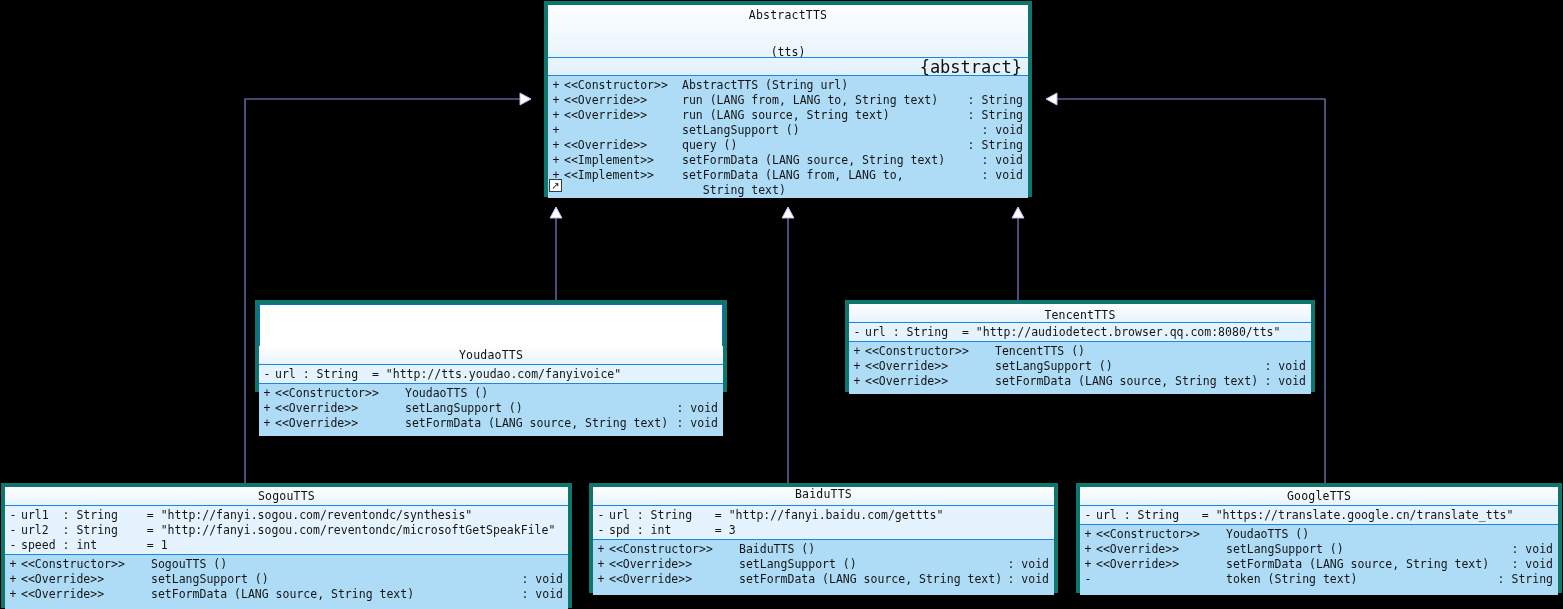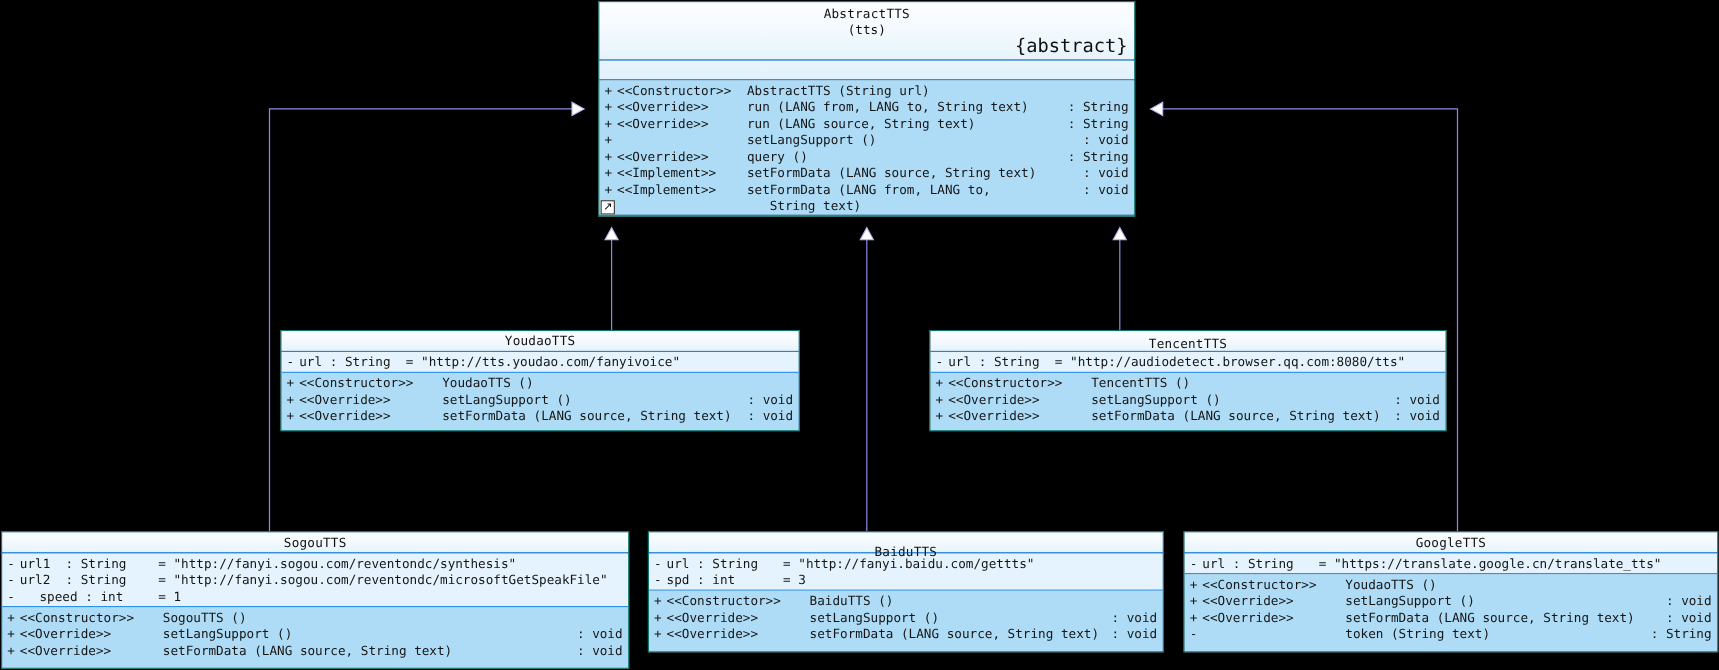--- a/index.html
+++ b/index.html
@@ -28,42 +28,43 @@
     left: 0; top: 0;
     width: 1563px;
     height: 609px;
     pointer-events: none;
   }
 
   
   .uml-class {
     position: absolute;
     box-sizing: border-box;
-    border: 1px solid #0f766e;
-    background: #a3a3a3;
+    border: 4px solid #0f766e;
+    background: #ffffff;
     box-shadow: 0 0 0 1px #0a6fd0 inset;
   }
 
   .uml-header {
     position: relative;
     box-sizing: border-box;
     border-bottom: 1px solid #1a87e8;
     background: linear-gradient(to bottom, #fdfeff 0%, #f2f9fe 55%, #e6f3fc 100%);
     text-align: center;
     color: #101010;
     padding: 3px 0 2px 0;
   }
   .uml-name {
     font-size: 11.5px;
     line-height: 15px;
     letter-spacing: .2px;
   }
   .uml-pkg {
     font-size: 11.5px;
     line-height: 15px;
+    margin-top: 22px;
   }
   .uml-stereo {
     font-size: 17px;
     line-height: 15px;
     text-align: right;
     padding-right: 6px;
   }
 
   .uml-blank {
     box-sizing: border-box;
@@ -176,21 +177,21 @@
         <div class="row"><span class="vis">+</span><span class="stereo" style="min-width: 118px;"></span><span class="sig">setLangSupport ()</span><span class="ret">: void</span></div>
         <div class="row"><span class="vis">+</span><span class="stereo" style="min-width: 118px;">&lt;&lt;Override&gt;&gt;</span><span class="sig">query ()</span><span class="ret">: String</span></div>
         <div class="row"><span class="vis">+</span><span class="stereo" style="min-width: 118px;">&lt;&lt;Implement&gt;&gt;</span><span class="sig">setFormData (LANG source, String text)</span><span class="ret">: void</span></div>
         <div class="row"><span class="vis">+</span><span class="stereo" style="min-width: 118px;">&lt;&lt;Implement&gt;&gt;</span><span class="sig">setFormData (LANG from, LANG to,</span><span class="ret">: void</span></div>
         <div class="row cont"><span class="vis"></span><span class="stereo" style="min-width: 118px;"></span><span class="sig">   String text)</span><span class="ret"></span></div>
       </div>
     <div class="expand-icon" style="left:1px; bottom:1px;">↗</div>
   </div>
 
   <div class="uml-class" style="left:255px; top:300px; width:472px; height:92px;">
-    <div class="uml-header" style="height:19px; padding-top:2px;">
+    <div class="uml-header" style="height:19px; padding-top:2px;margin-top:42px;">
       <div class="uml-name">YoudaoTTS</div>
     </div>
     <div class="uml-attrs" id="attrs-youdao" style="height:19px;">
         <div class="row"><span class="vis">-</span><span class="stereo" style="min-width: 78px;">url : String</span><span class="sig">  = "http://tts.youdao.com/fanyivoice"</span></div>
       </div>
     <div class="uml-ops" id="ops-youdao" style="height:52px;">
         <div class="row"><span class="vis">+</span><span class="stereo" style="min-width: 130px;">&lt;&lt;Constructor&gt;&gt;</span><span class="sig">YoudaoTTS ()</span><span class="ret"></span></div>
         <div class="row"><span class="vis">+</span><span class="stereo" style="min-width: 130px;">&lt;&lt;Override&gt;&gt;</span><span class="sig">setLangSupport ()</span><span class="ret">: void</span></div>
         <div class="row"><span class="vis">+</span><span class="stereo" style="min-width: 130px;">&lt;&lt;Override&gt;&gt;</span><span class="sig">setFormData (LANG source, String text)</span><span class="ret">: void</span></div>
       </div>
@@ -210,31 +211,31 @@
       </div>
   </div>
 
   <div class="uml-class" style="left:1px; top:483px; width:571px; height:125px;">
     <div class="uml-header" style="height:19px; padding-top:2px;text-align:center;">
       <div class="uml-name">SogouTTS</div>
     </div>
     <div class="uml-attrs" id="attrs-sogou" style="height:49px;">
         <div class="row"><span class="vis">-</span><span class="stereo" style="min-width: 112px;">url1  : String</span><span class="sig">  = "http://fanyi.sogou.com/reventondc/synthesis"</span></div>
         <div class="row"><span class="vis">-</span><span class="stereo" style="min-width: 112px;">url2  : String</span><span class="sig">  = "http://fanyi.sogou.com/reventondc/microsoftGetSpeakFile"</span></div>
-        <div class="row"><span class="vis">-</span><span class="stereo" style="min-width: 112px; text-align: center;">speed : int</span><span class="sig">  = 1</span></div>
+        <div class="row"><span class="vis">-</span><span class="stereo" style="min-width: 112px;">speed : int</span><span class="sig">  = 1</span></div>
       </div>
     <div class="uml-ops" id="ops-sogou" style="height:55px;">
         <div class="row"><span class="vis">+</span><span class="stereo" style="min-width: 130px;">&lt;&lt;Constructor&gt;&gt;</span><span class="sig">SogouTTS ()</span><span class="ret"></span></div>
         <div class="row"><span class="vis">+</span><span class="stereo" style="min-width: 130px;">&lt;&lt;Override&gt;&gt;</span><span class="sig">setLangSupport ()</span><span class="ret">: void</span></div>
         <div class="row"><span class="vis">+</span><span class="stereo" style="min-width: 130px;">&lt;&lt;Override&gt;&gt;</span><span class="sig">setFormData (LANG source, String text)</span><span class="ret">: void</span></div>
       </div>
   </div>
 
   <div class="uml-class" style="left:589px; top:483px; width:469px; height:110px;">
-    <div class="uml-header" style="height:19px; padding-top:10px;">
+    <div class="uml-header" style="height:19px; padding-top:0;">
       <div class="uml-name">BaiduTTS</div>
     </div>
     <div class="uml-attrs" id="attrs-baidu" style="height:34px;">
         <div class="row"><span class="vis">-</span><span class="stereo" style="min-width: 92px;">url : String</span><span class="sig">  = "http://fanyi.baidu.com/gettts"</span></div>
         <div class="row"><span class="vis">-</span><span class="stereo" style="min-width: 92px;">spd : int</span><span class="sig">  = 3</span></div>
       </div>
     <div class="uml-ops" id="ops-baidu" style="height:55px;">
         <div class="row"><span class="vis">+</span><span class="stereo" style="min-width: 130px;">&lt;&lt;Constructor&gt;&gt;</span><span class="sig">BaiduTTS ()</span><span class="ret"></span></div>
         <div class="row"><span class="vis">+</span><span class="stereo" style="min-width: 130px;">&lt;&lt;Override&gt;&gt;</span><span class="sig">setLangSupport ()</span><span class="ret">: void</span></div>
         <div class="row"><span class="vis">+</span><span class="stereo" style="min-width: 130px;">&lt;&lt;Override&gt;&gt;</span><span class="sig">setFormData (LANG source, String text)</span><span class="ret">: void</span></div>

